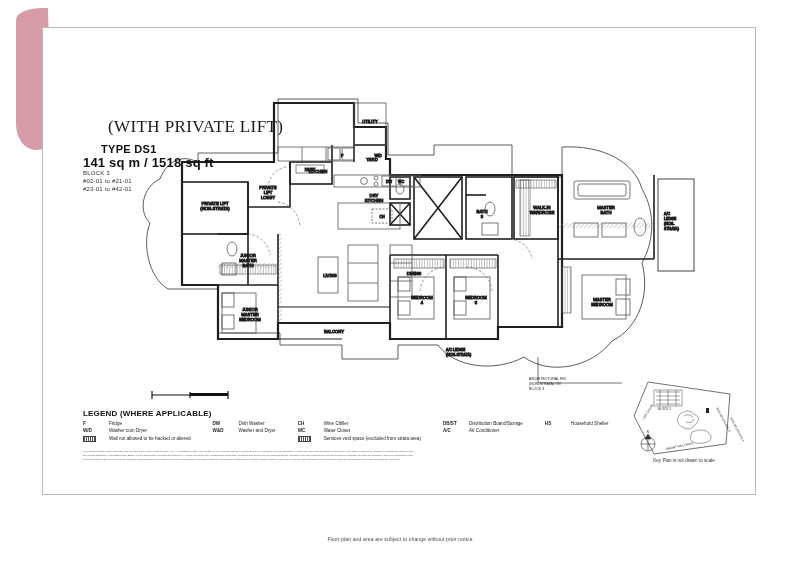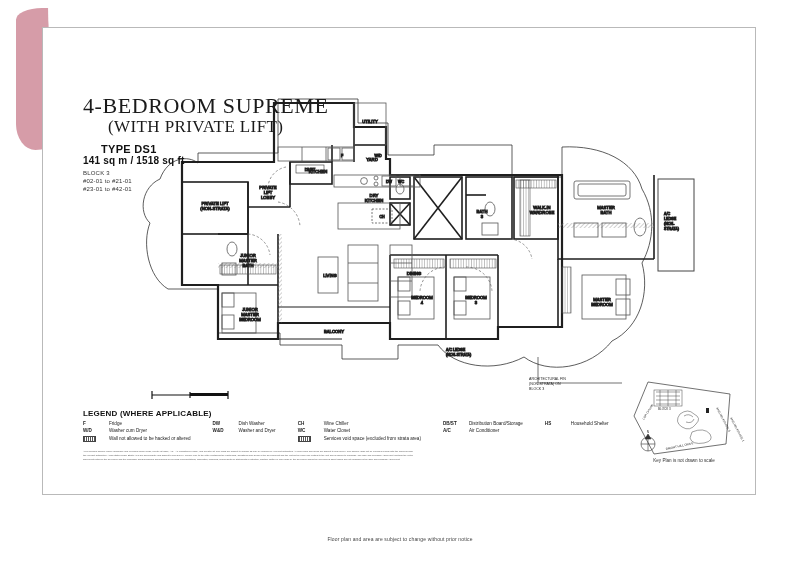--- a/index.html
+++ b/index.html
@@ -45,21 +45,21 @@
     position:absolute;left:83px;top:117px;z-index:6;
     font-family:"Liberation Serif", serif;
     font-size:17px;letter-spacing:.4px;color:#1a1a1a;white-space:nowrap;margin-left:25px;
   }
   .type-line{
     position:absolute;left:101px;top:143px;z-index:6;
     font-size:11px;font-weight:bold;color:#111;letter-spacing:.3px;
   }
   .area-line{
     position:absolute;left:83px;top:155px;z-index:6;
-    font-size:10px;font-weight:bold;color:#111;letter-spacing:.2px;
+    font-size:13px;font-weight:bold;color:#111;letter-spacing:.2px;
   }
   .blk{
     position:absolute;left:83px;z-index:6;font-size:6px;color:#333;letter-spacing:.2px;
   }
   .blk.b0{top:170px;}
   .blk.b1{top:178px;}
   .blk.b2{top:186px;}
 
   
   #plan{position:absolute;left:42px;top:27px;width:712px;height:466px;z-index:5;}
@@ -97,21 +97,20 @@
 </head>
 <body>
 
 <div id="stage">
 
   <div id="pink-arc"></div>
   <div id="pink-arc-cut"></div>
 
   <div id="sheet"></div>
 
-  <div class="title1">4-BEDROOM SUPREME</div>
   <div class="title2">(WITH PRIVATE LIFT)</div>
   <div class="type-line">TYPE DS1</div>
   <div class="area-line">141 sq m / 1518 sq ft</div>
   <div class="blk b0">BLOCK 3</div>
   <div class="blk b1">#02-01 to #21-01</div>
   <div class="blk b2">#23-01 to #42-01</div>
 
   <svg id="plan" viewBox="0 0 712 466">
     <defs>
       <pattern id="hatchWall" width="3" height="3" patternTransform="rotate(45)" patternUnits="userSpaceOnUse">

